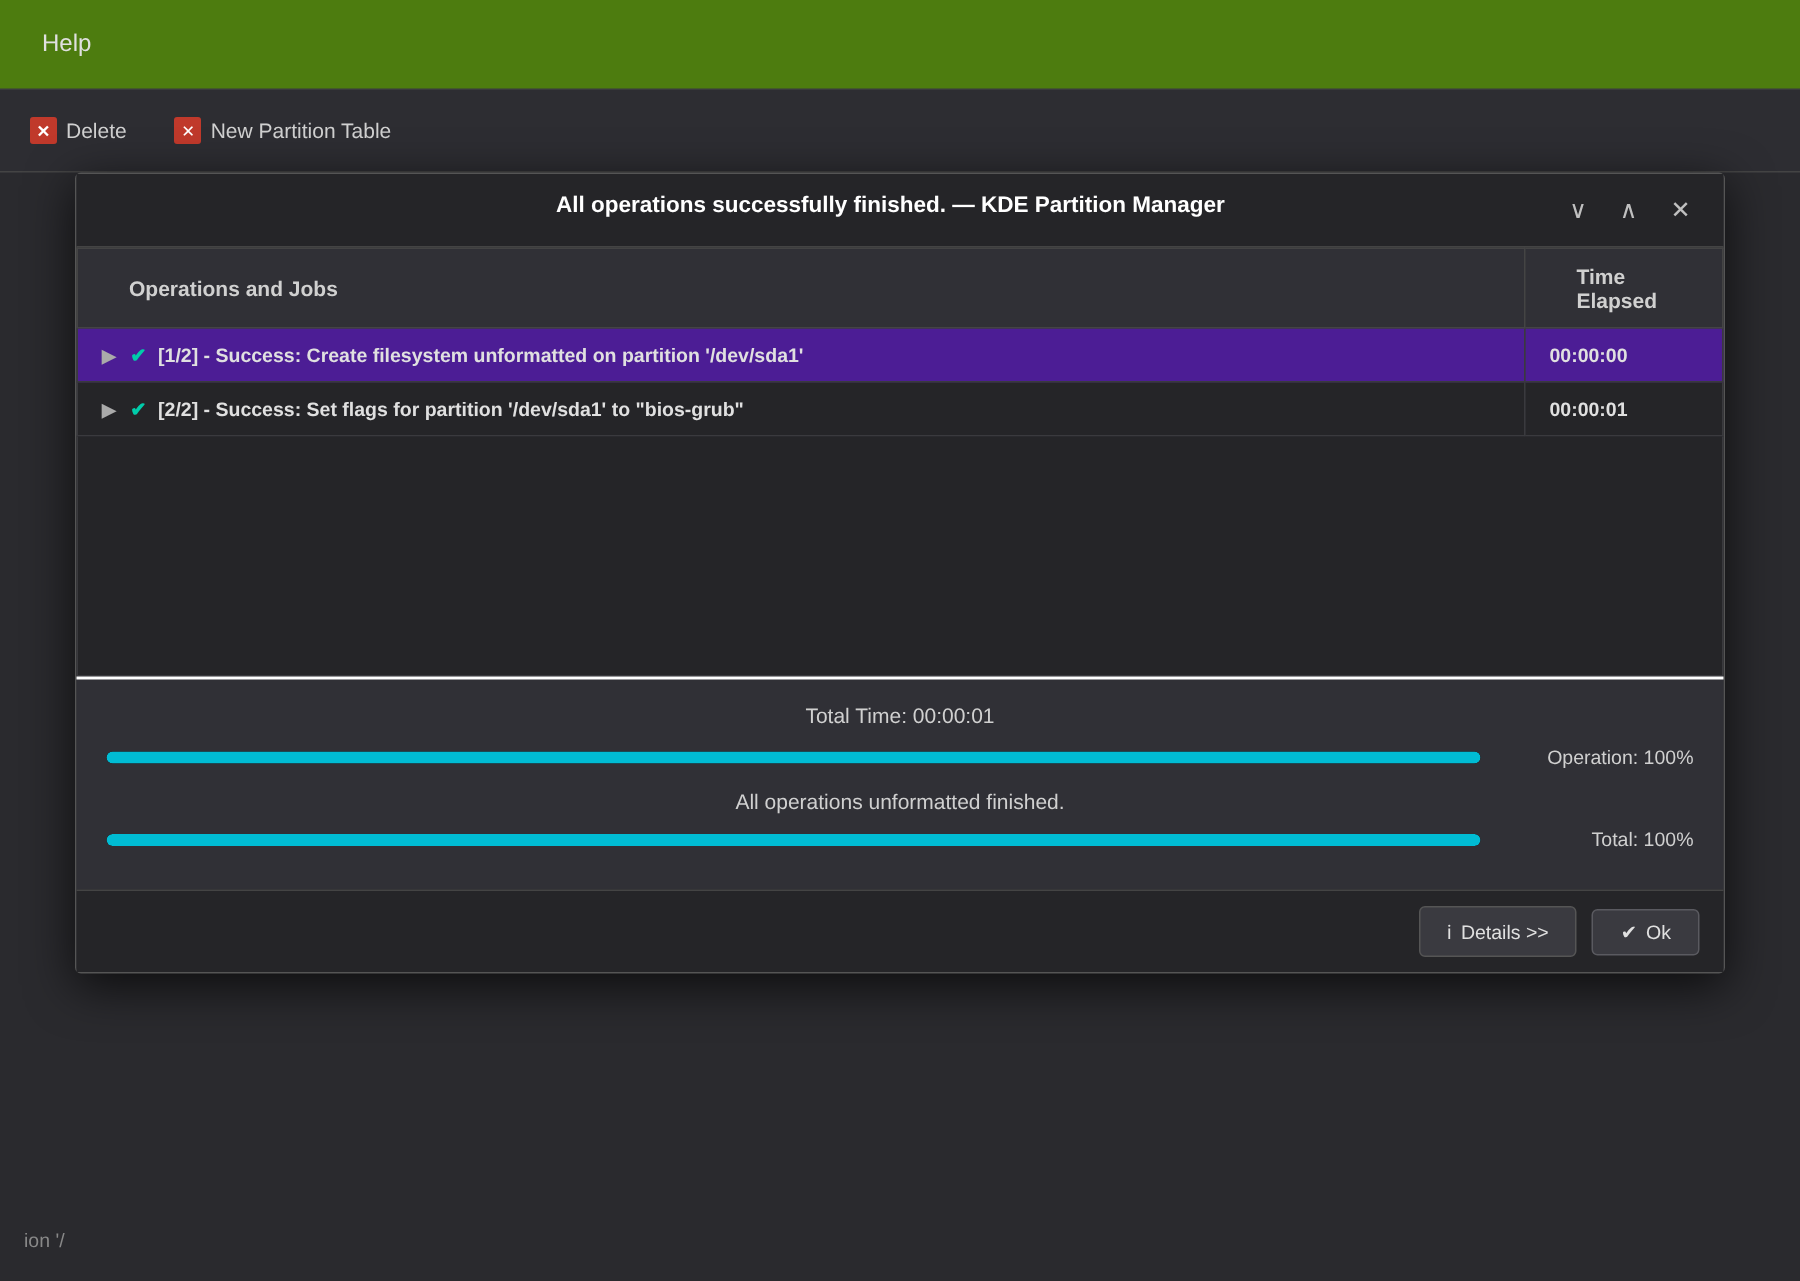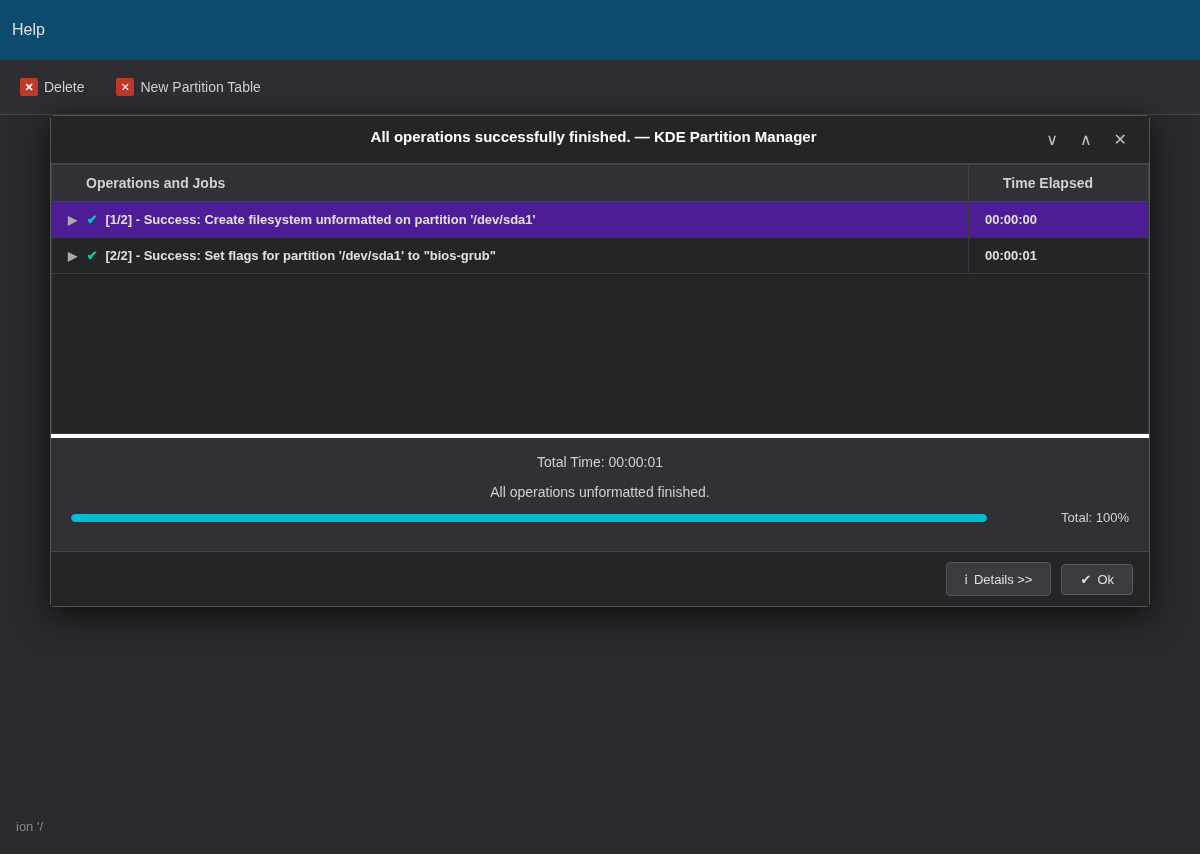--- a/index.html
+++ b/index.html
@@ -8,25 +8,25 @@
       width: 1200px;
       height: 854px;
       background: #2a2a2e;
       font-family: 'Segoe UI', Arial, sans-serif;
       overflow: hidden;
       position: relative;
     }
 
     
     .top-bar {
-      background: #0c4a6e;
+      background: #4d7c0f;
       height: 60px;
       display: flex;
       align-items: center;
-      padding: 0 12px;
+      padding: 0 28px;
       border-bottom: 1px solid #3a3a3e;
     }
 
     .top-bar-help {
       color: #e0e0e0;
       font-size: 16px;
       margin-right: 30px;
     }
 
     
@@ -137,21 +137,21 @@
     .ops-table th {
       color: #d0d0d0;
       font-size: 14px;
       font-weight: 600;
       padding: 10px 34px;
       text-align: left;
       border: 1px solid #444;
     }
 
     .ops-table th.time-col {
-      width: 180px;
+      width: 132px;
     }
 
     .ops-table td {
       color: #e0e0e0;
       font-size: 13px;
       font-weight: 700;
       padding: 10px 16px;
       border: 1px solid #3a3a3e;
     }
 
@@ -186,21 +186,21 @@
       background: #252528;
       height: 160px;
       border: 1px solid #3a3a3e;
       border-top: none;
     }
 
     
     .progress-section {
       background: #303036;
       padding: 16px 20px;
-      border-top: 4px solid #ffffff;
+      border-top: 2px solid #ffffff;
     }
 
     .total-time-row {
       text-align: center;
       color: #d0d0d0;
       font-size: 14px;
       margin-bottom: 12px;
     }
 
     .progress-row {
@@ -340,20 +340,26 @@
     </tbody>
   </table>
 
   <div class="ops-empty"></div>
 
   <div class="progress-section">
     <div class="total-time-row">
       <span>Total Time: 00:00:01</span>
     </div>
 
+    <div class="progress-row">
+      <div class="progress-bar-container">
+        <div class="progress-bar-fill" style="width: 100%;"></div>
+      </div>
+      <span class="progress-label">Operation: 100%</span>
+    </div>
 
     <div class="status-row">
       <span>All operations unformatted finished.</span>
     </div>
 
     <div class="progress-row">
       <div class="progress-bar-container">
         <div class="progress-bar-fill" style="width: 100%;"></div>
       </div>
       <span class="progress-label">Total: 100%</span>

